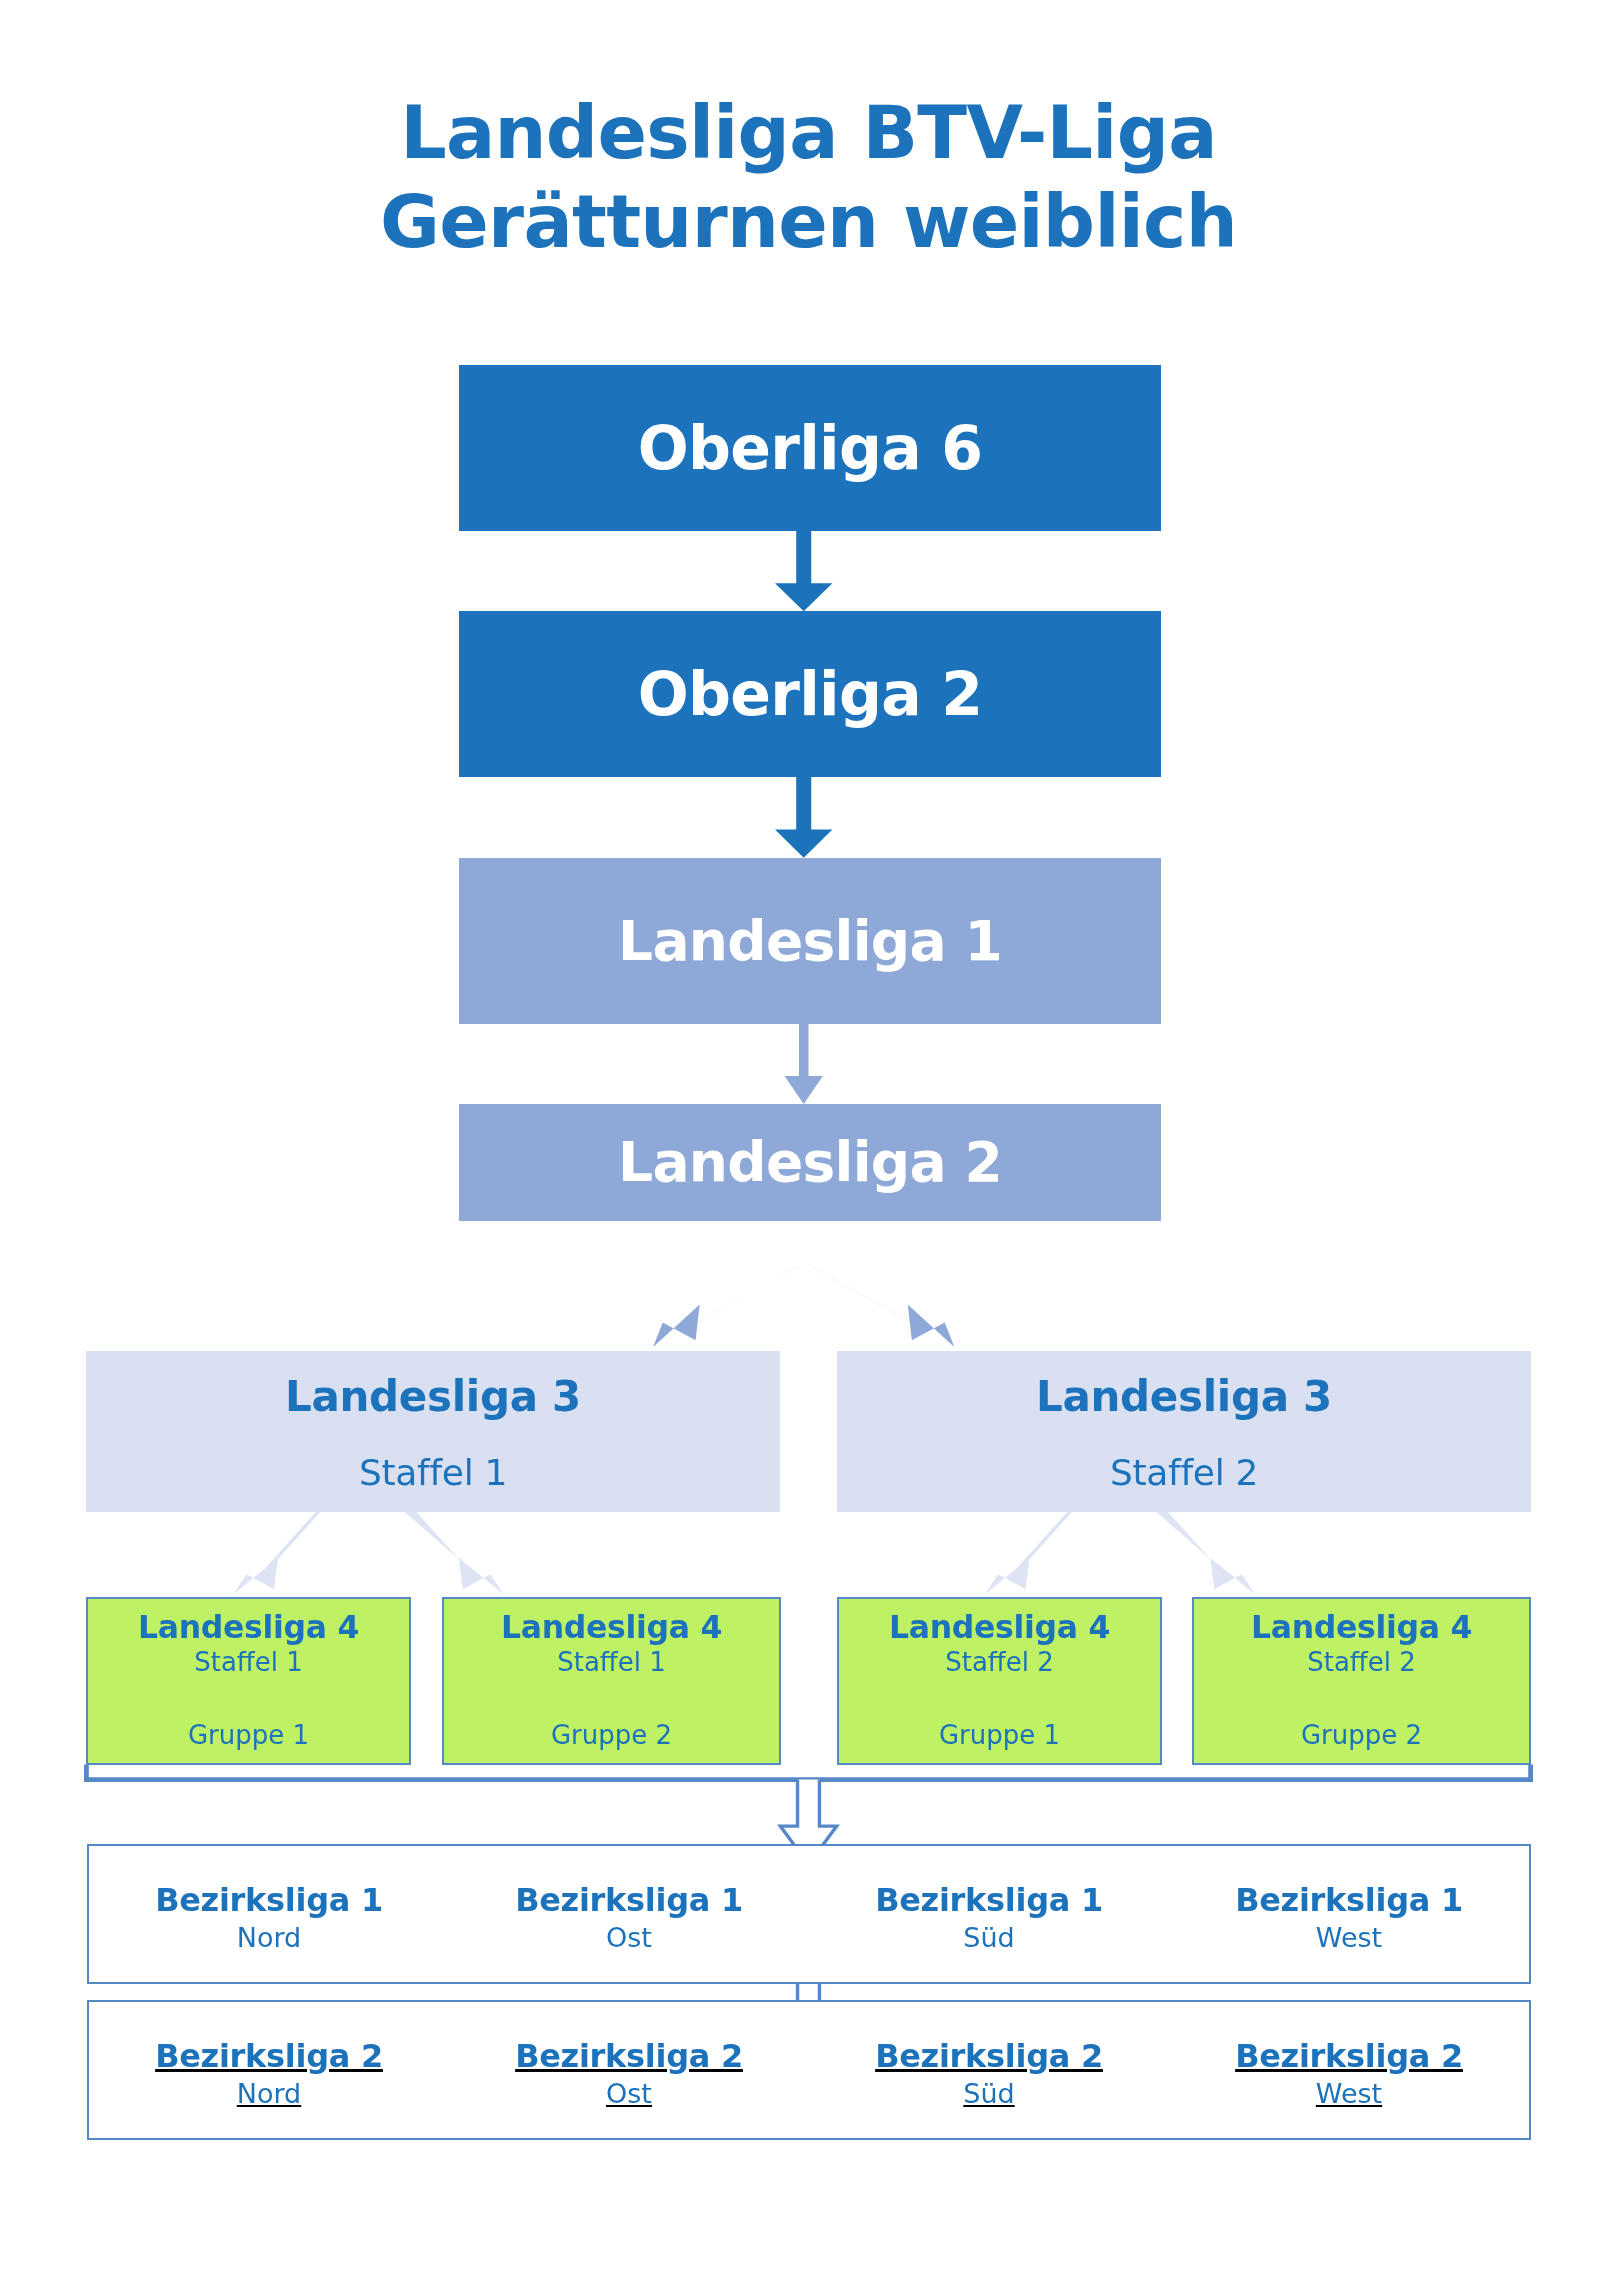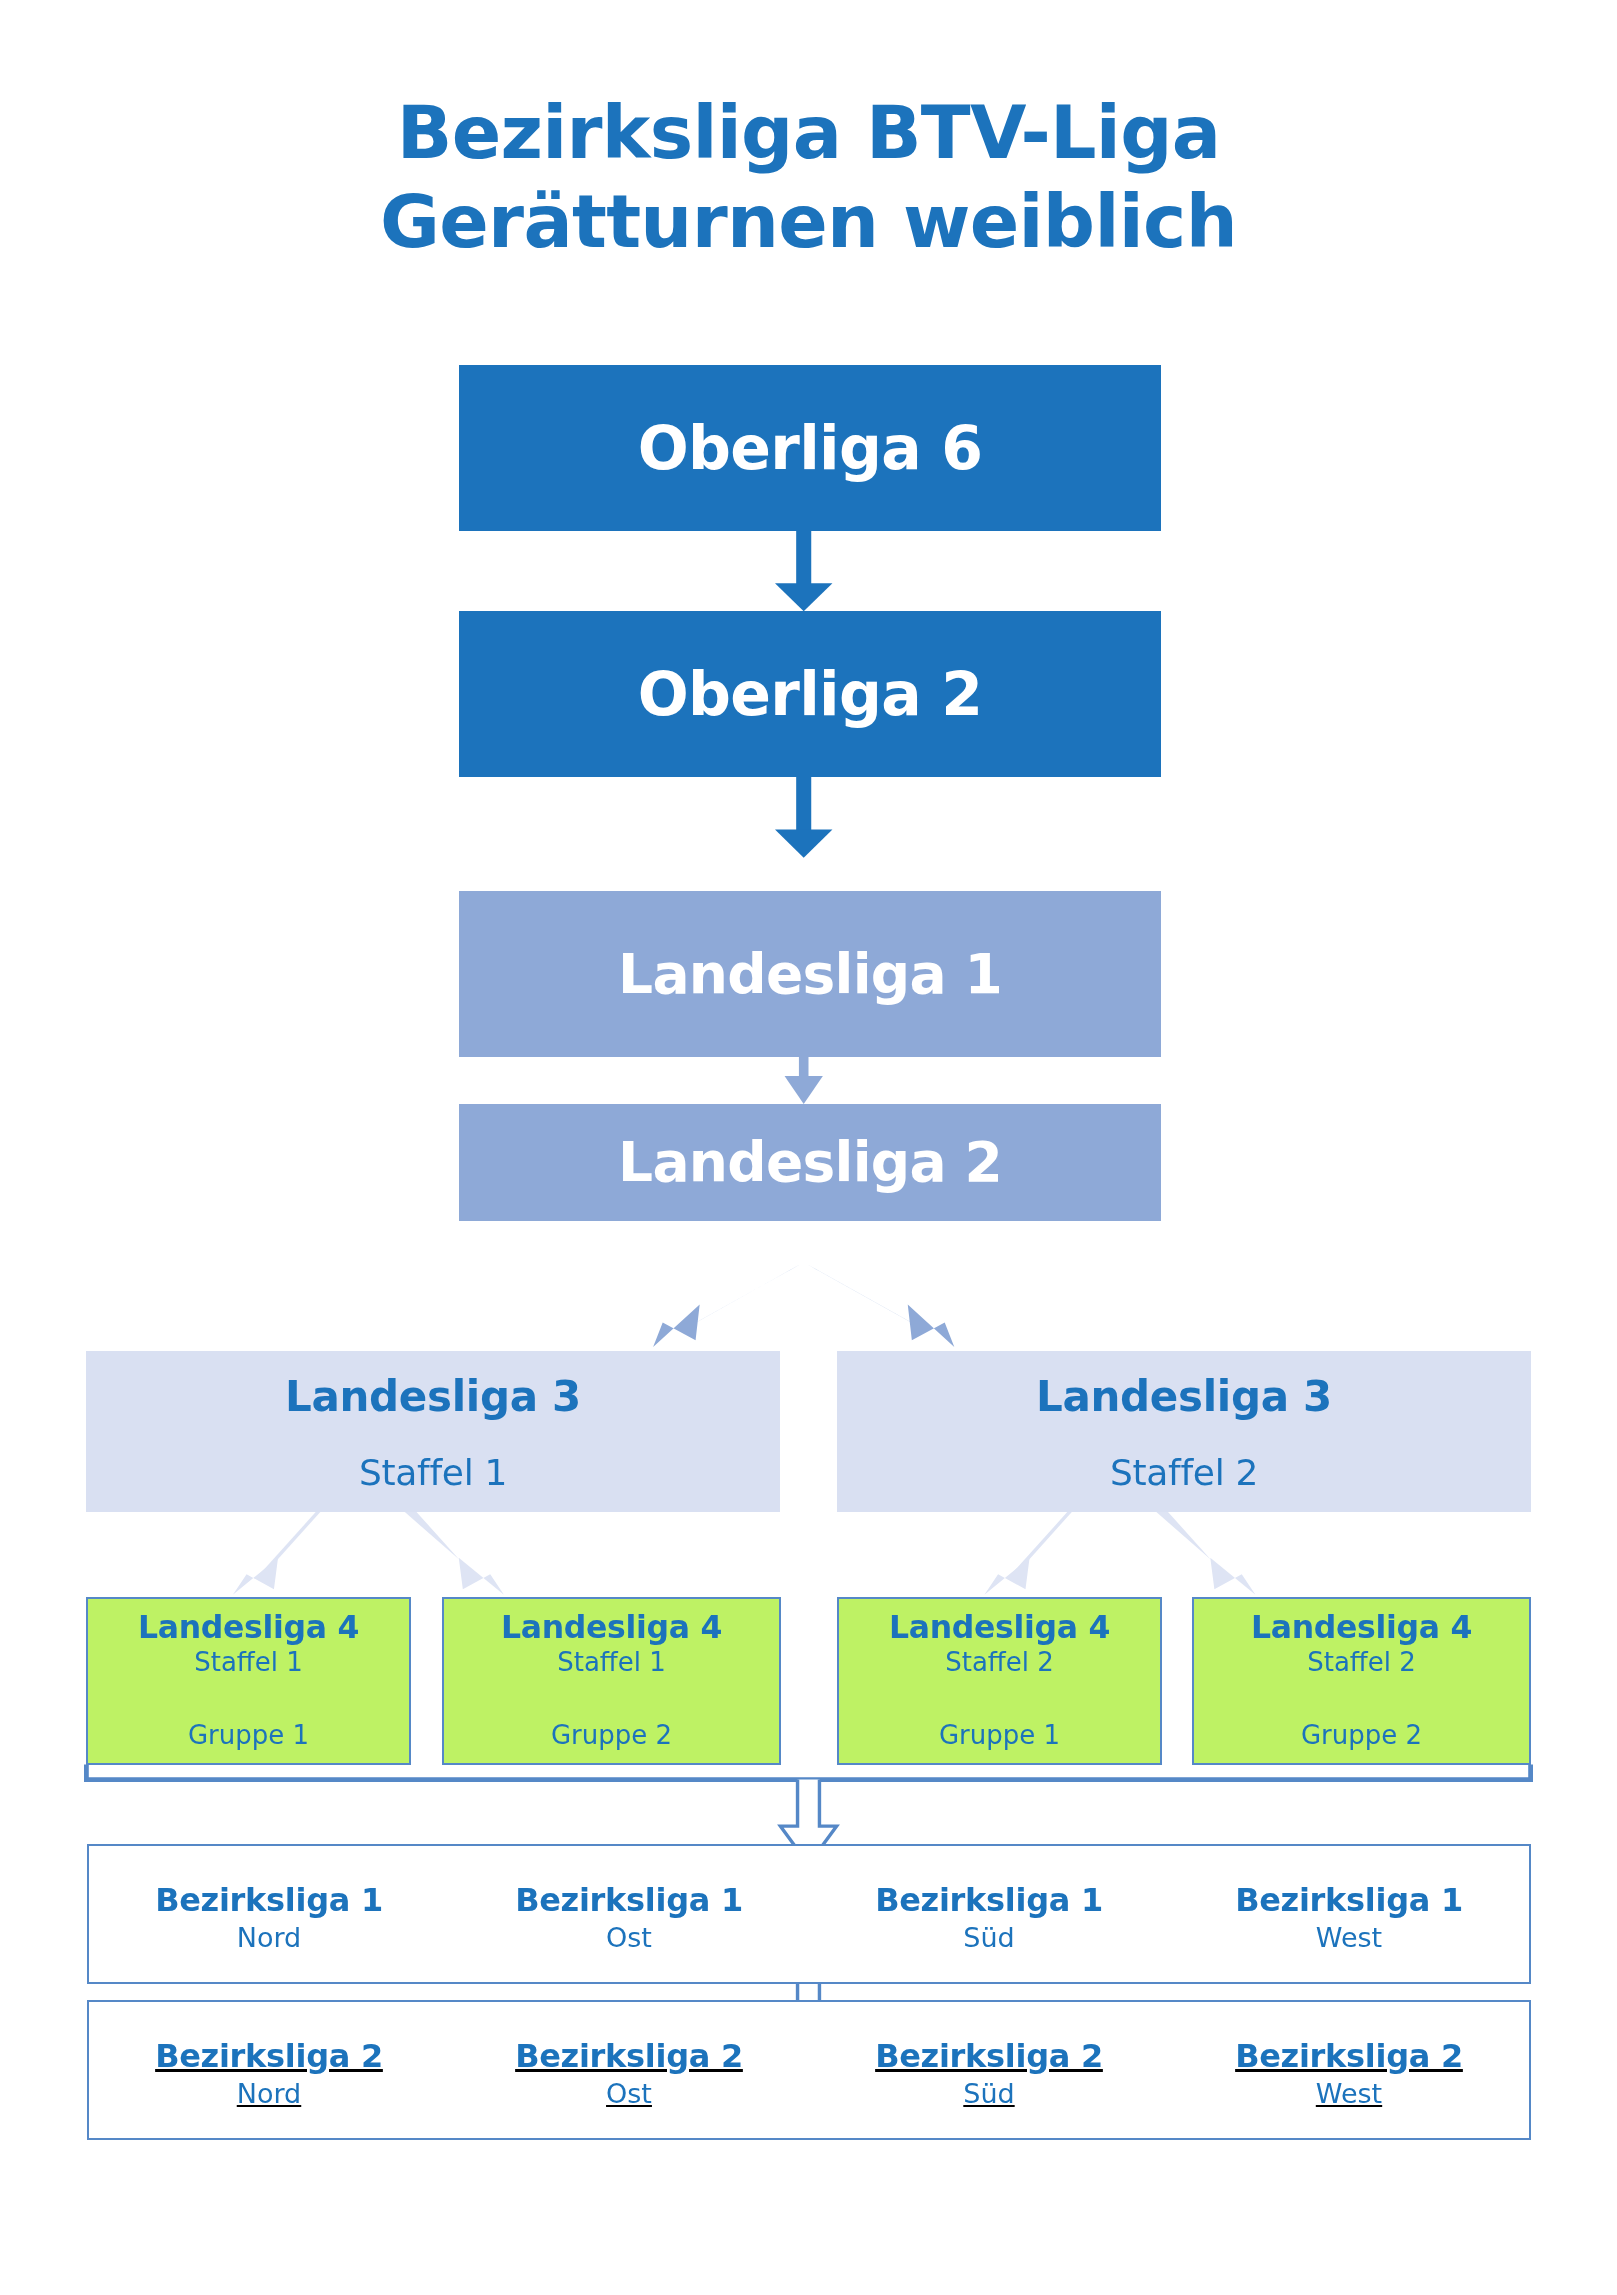--- a/index.html
+++ b/index.html
@@ -151,21 +151,21 @@
     height: 2295px;
     pointer-events: none;
   }
 </style>
 </head>
 <body>
 
 <div id="page">
 
   <div class="title">
-    <span class="line">Bezirksliga BTV-Liga</span>
+    <span class="line">Landesliga BTV-Liga</span>
     <span class="line">Gerätturnen weiblich</span>
   </div>
 
   <svg id="connectors" viewBox="0 0 2362 3353" width="1617" height="2295">
 
     <g>
       <rect x="1163" y="775" width="22" height="82" fill="#1C73BC"></rect>
       <polygon points="1132,852 1216,852 1174,893" fill="#1C73BC"></polygon>
     </g>
 
@@ -219,21 +219,21 @@
   </svg>
 
   <div class="box tier-oberliga" style="left:459px; top:365px; width:702px; height:166px;">
     <span class="b-title">Oberliga 6</span>
   </div>
 
   <div class="box tier-oberliga" style="left:459px; top:611px; width:702px; height:166px;">
     <span class="b-title">Oberliga 2</span>
   </div>
 
-  <div class="box tier-landes12" style="left:459px; top:858px; width:702px; height:166px;margin-top:33px;">
+  <div class="box tier-landes12" style="left:459px; top:858px; width:702px; height:166px;">
     <span class="b-title">Landesliga 1</span>
   </div>
 
   <div class="box tier-landes12" style="left:459px; top:1104px; width:702px; height:117px;">
     <span class="b-title">Landesliga 2</span>
   </div>
 
   <div class="box tier-landes3" style="left:86px; top:1351px; width:694px; height:161px;">
     <span class="b-title">Landesliga 3</span>
     <span class="b-sub">Staffel 1</span>

